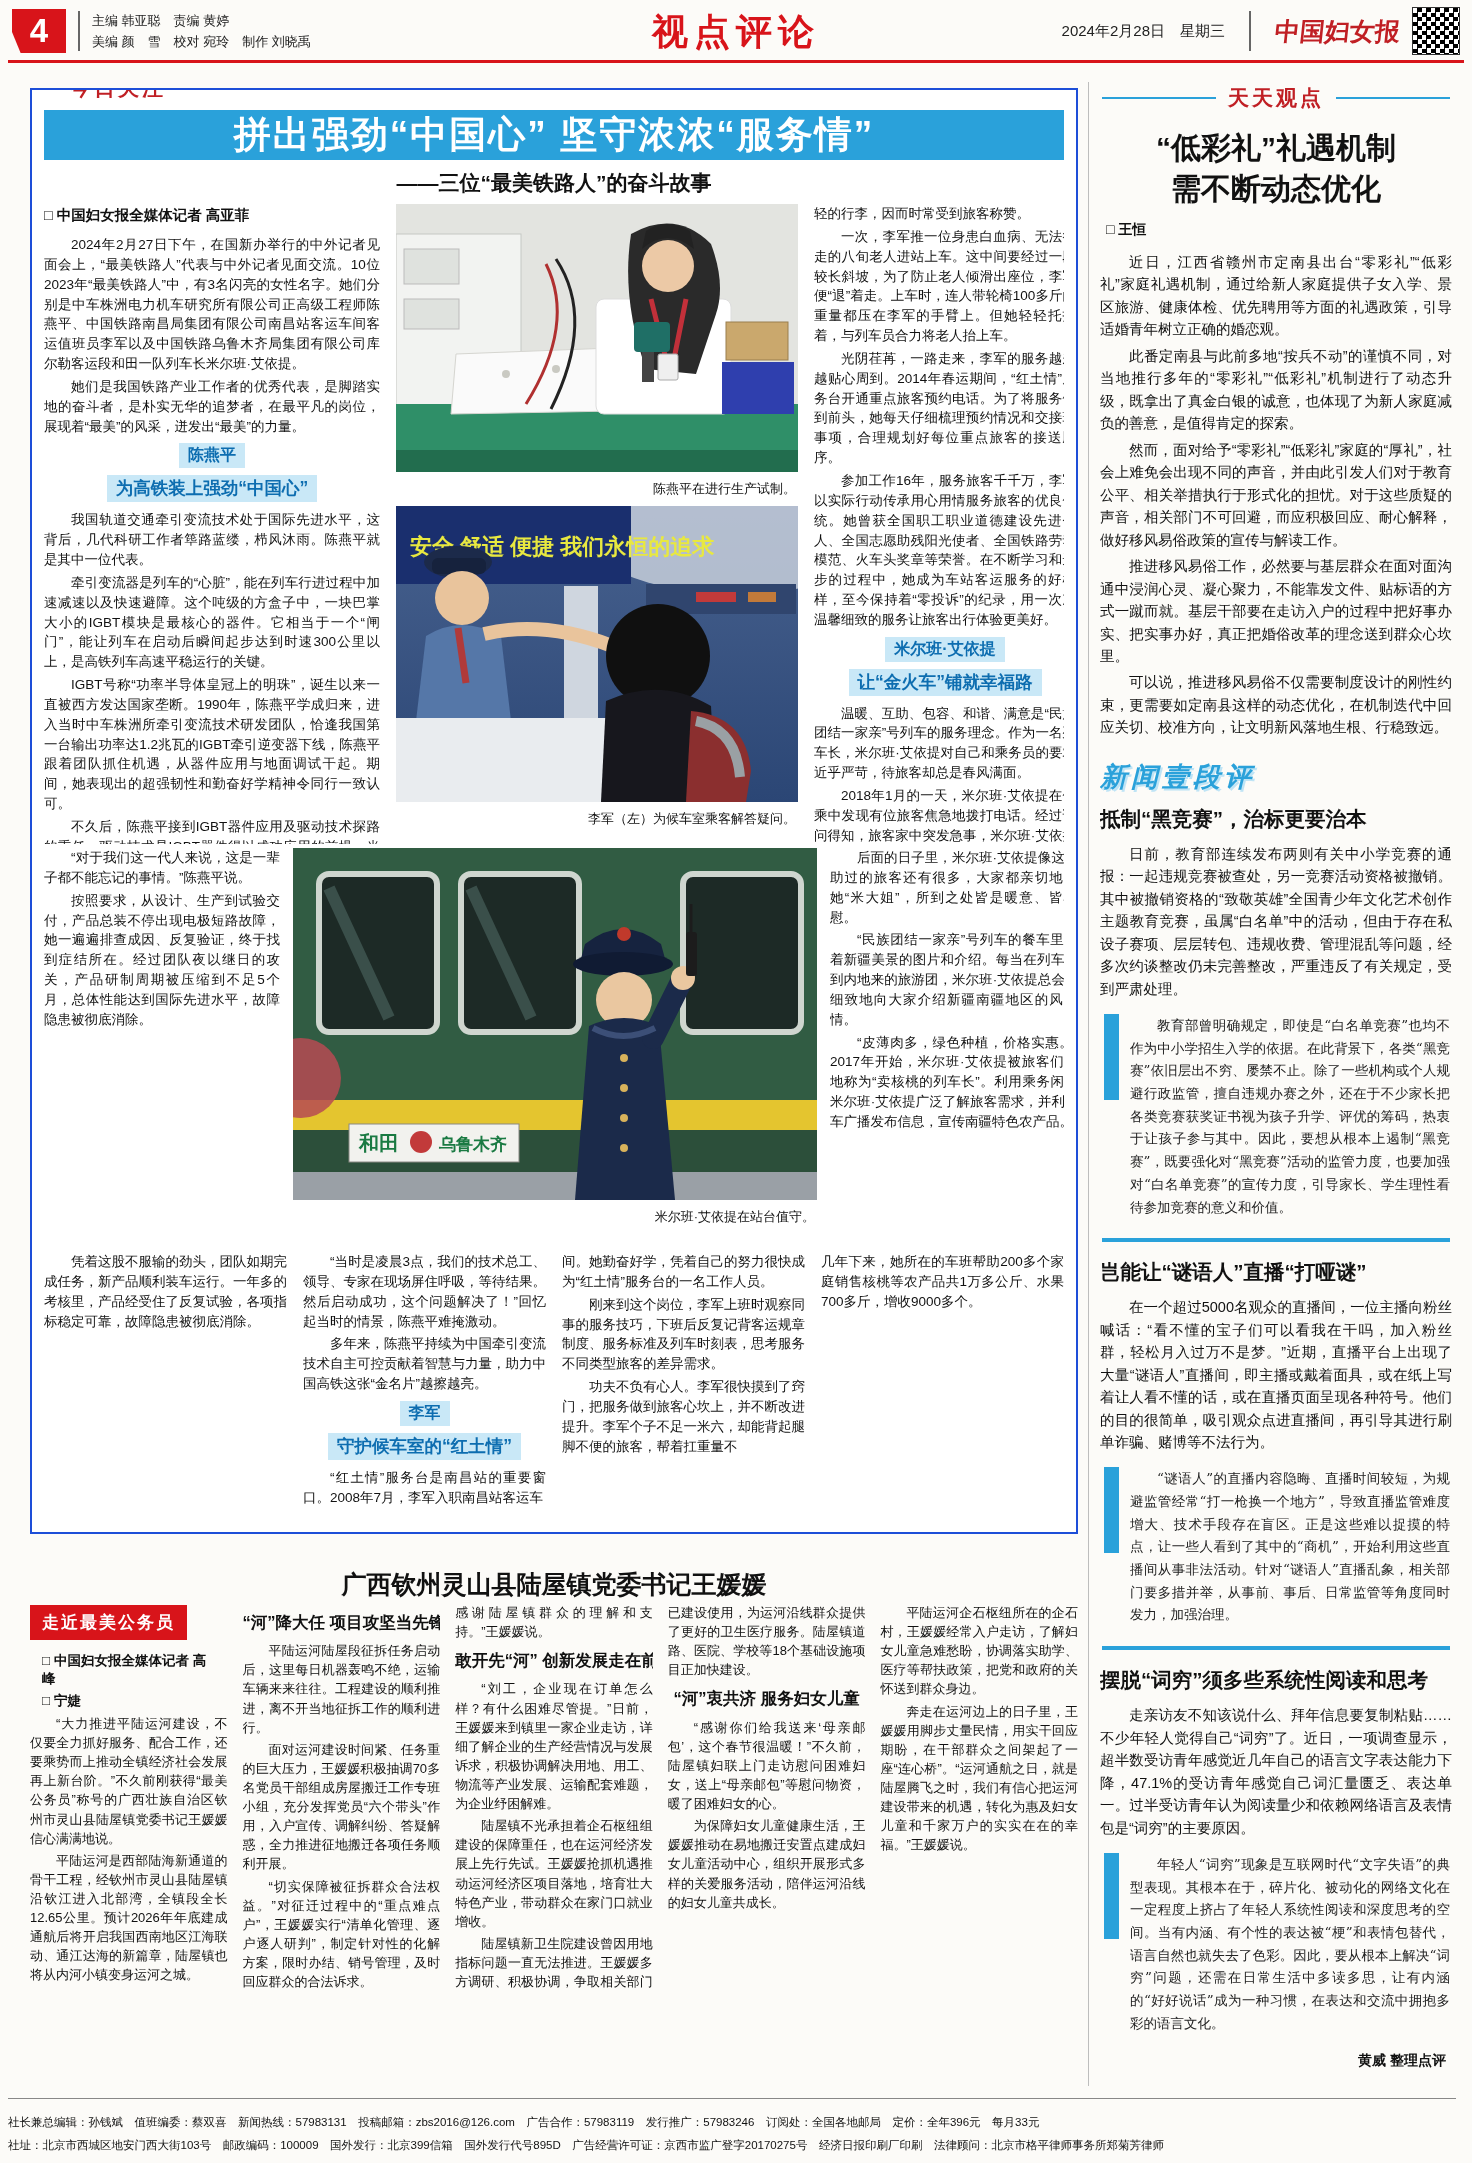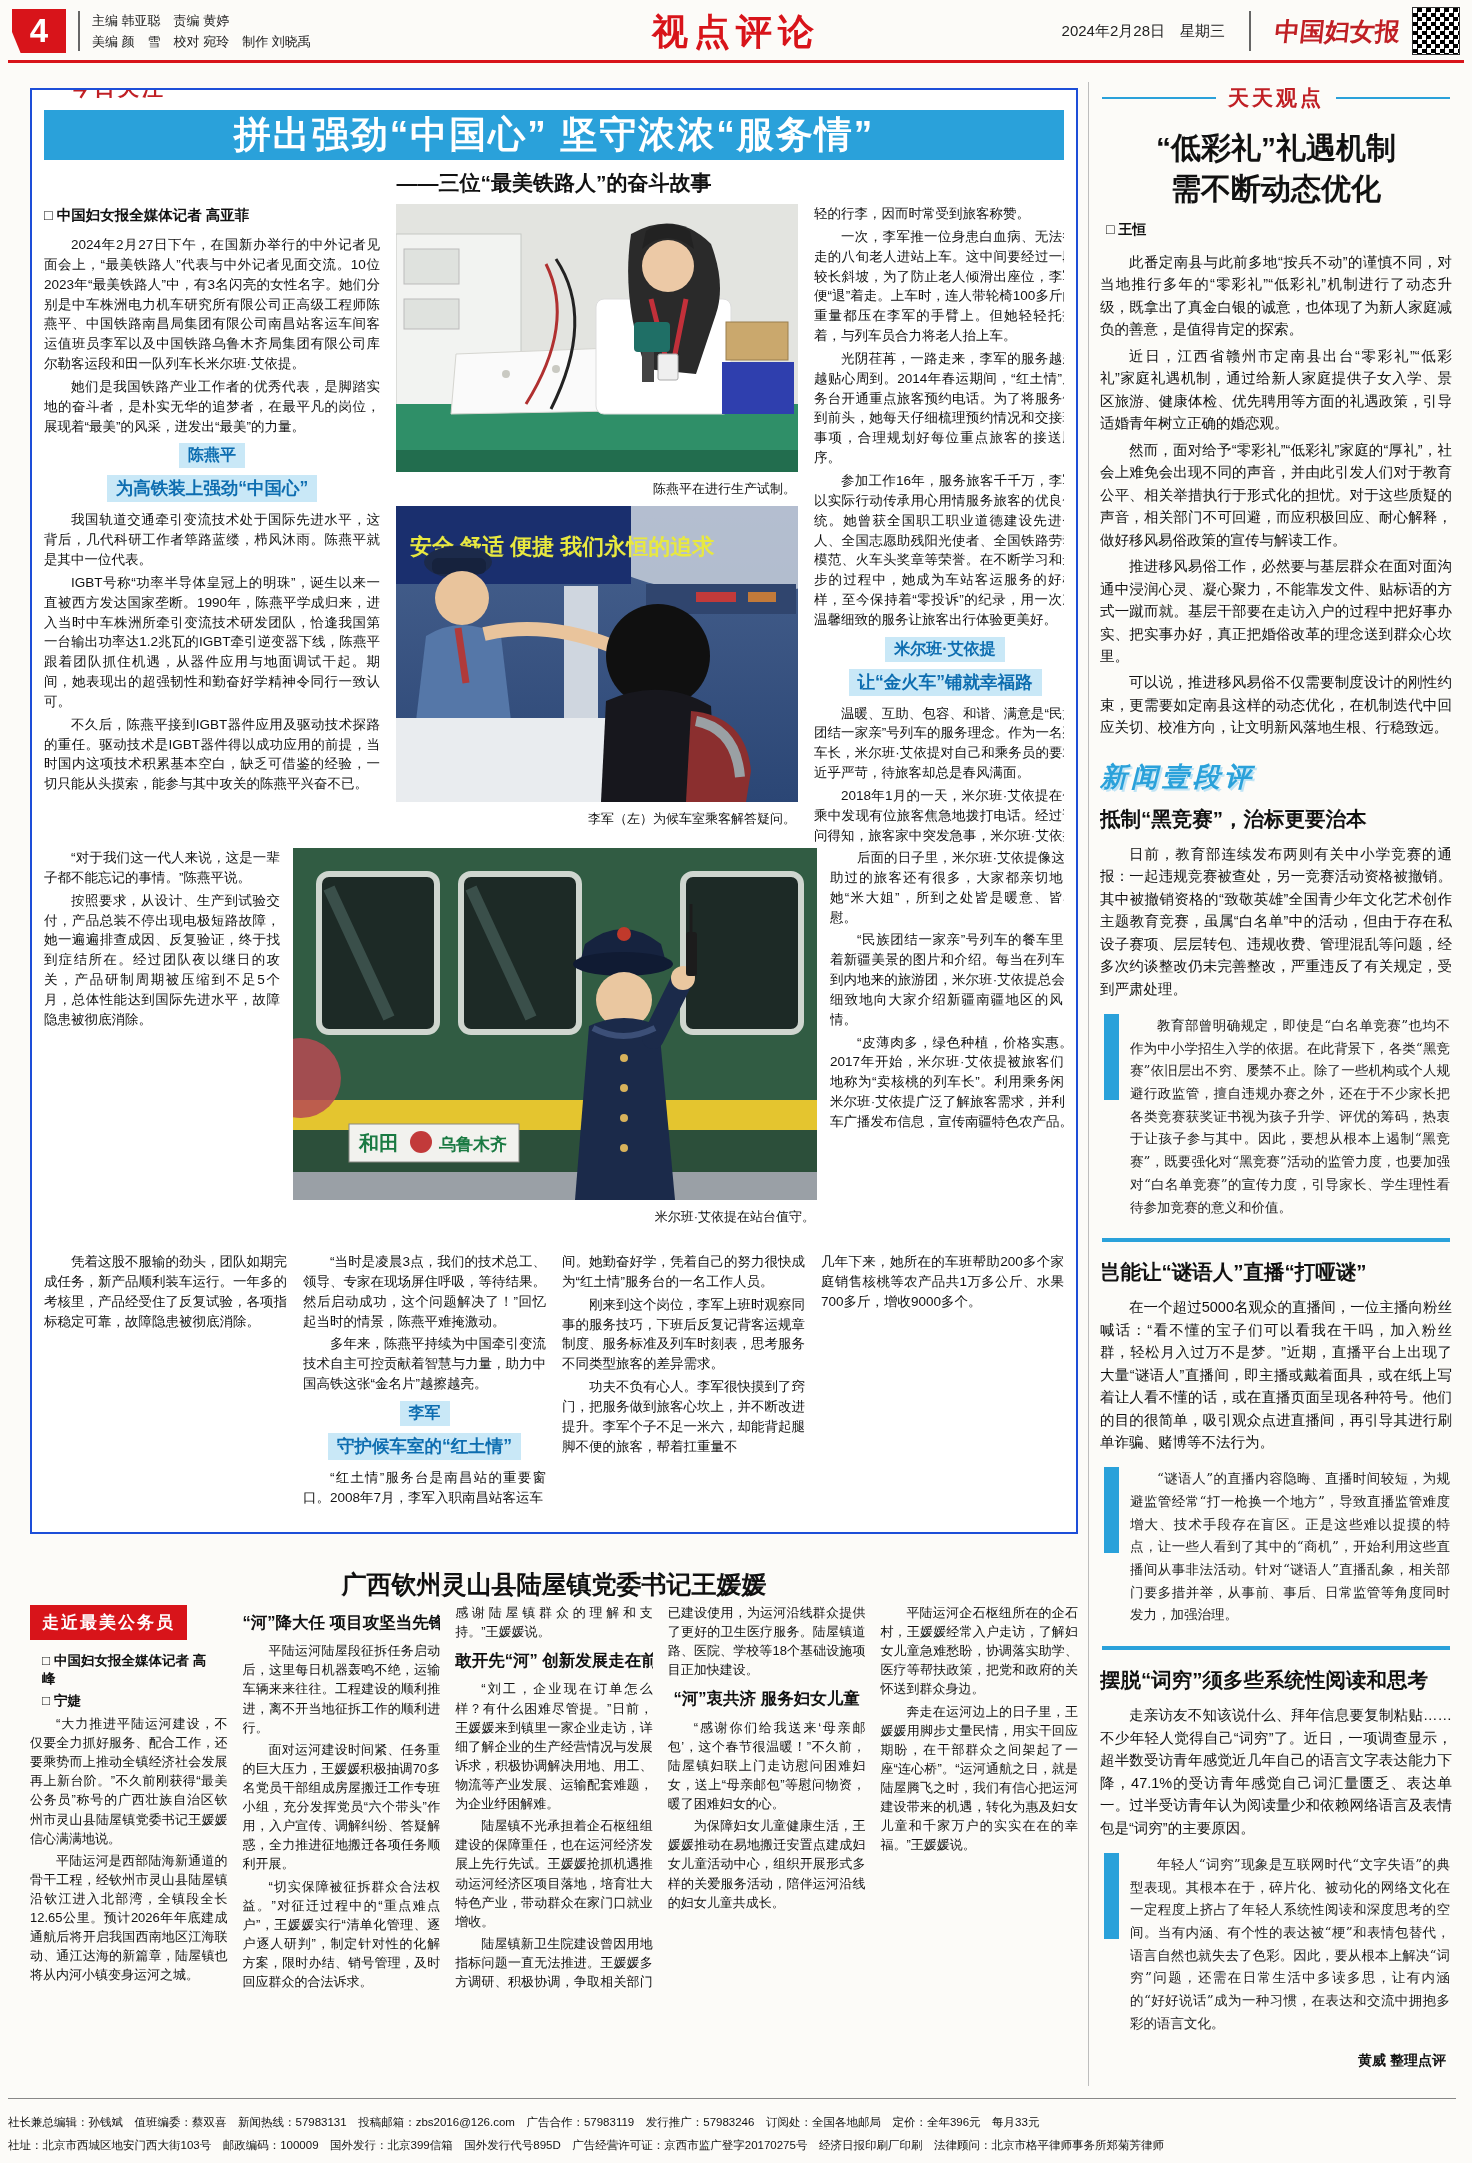--- a/index.html
+++ b/index.html
@@ -100,20 +100,21 @@
 
   <div class="r1">
     <div class="col">
       <div class="byline">□ 中国妇女报全媒体记者 高亚菲</div>
       <div>
           <p class="para">2024年2月27日下午，在国新办举行的中外记者见面会上，“最美铁路人”代表与中外记者见面交流。10位2023年“最美铁路人”中，有3名闪亮的女性名字。她们分别是中车株洲电力机车研究所有限公司正高级工程师陈燕平、中国铁路南昌局集团有限公司南昌站客运车间客运值班员李军以及中国铁路乌鲁木齐局集团有限公司库尔勒客运段和田一队列车长米尔班·艾依提。</p>
           <p class="para">她们是我国铁路产业工作者的优秀代表，是脚踏实地的奋斗者，是朴实无华的追梦者，在最平凡的岗位，展现着“最美”的风采，迸发出“最美”的力量。</p>
           <div class="sub-name">陈燕平</div>
           <div class="sub-title">为高铁装上强劲“中国心”</div>
           <p class="para">我国轨道交通牵引变流技术处于国际先进水平，这背后，几代科研工作者筚路蓝缕，栉风沐雨。陈燕平就是其中一位代表。</p>
+          <p class="para">牵引变流器是列车的“心脏”，能在列车行进过程中加速减速以及快速避障。这个吨级的方盒子中，一块巴掌大小的IGBT模块是最核心的器件。它相当于一个“闸门”，能让列车在启动后瞬间起步达到时速300公里以上，是高铁列车高速平稳运行的关键。</p>
           <p class="para">IGBT号称“功率半导体皇冠上的明珠”，诞生以来一直被西方发达国家垄断。1990年，陈燕平学成归来，进入当时中车株洲所牵引变流技术研发团队，恰逢我国第一台输出功率达1.2兆瓦的IGBT牵引逆变器下线，陈燕平跟着团队抓住机遇，从器件应用与地面调试干起。期间，她表现出的超强韧性和勤奋好学精神令同行一致认可。</p>
           <p class="para">不久后，陈燕平接到IGBT器件应用及驱动技术探路的重任。驱动技术是IGBT器件得以成功应用的前提，当时国内这项技术积累基本空白，缺乏可借鉴的经验，一切只能从头摸索，能参与其中攻关的陈燕平兴奋不已。</p>
         </div>
     </div>
     <div class="col">
       <figure>
         <svg width="402" height="268" viewBox="0 0 402 268">
           <rect width="402" height="268" fill="#e3e4e0"></rect>
           <rect x="0" y="30" width="125" height="180" fill="#f2f3f1" stroke="#c5c8c4"></rect>
           <rect x="8" y="45" width="55" height="35" fill="#dfe2de" stroke="#bbb"></rect>
@@ -262,22 +263,22 @@
 <div class="sidebar">
   <div class="badge-row">
     <span class="badge-text">天天观点</span>
   </div>
   <div class="sb-headline">
     <div>“低彩礼”礼遇机制</div>
     <div>需不断动态优化</div>
   </div>
   <div class="sb-byline">□ 王恒</div>
   <div>
+      <p class="sb-para">近日，江西省赣州市定南县出台“零彩礼”“低彩礼”家庭礼遇机制，通过给新人家庭提供子女入学、景区旅游、健康体检、优先聘用等方面的礼遇政策，引导适婚青年树立正确的婚恋观。</p>
       <p class="sb-para">此番定南县与此前多地“按兵不动”的谨慎不同，对当地推行多年的“零彩礼”“低彩礼”机制进行了动态升级，既拿出了真金白银的诚意，也体现了为新人家庭减负的善意，是值得肯定的探索。</p>
-      <p class="sb-para">近日，江西省赣州市定南县出台“零彩礼”“低彩礼”家庭礼遇机制，通过给新人家庭提供子女入学、景区旅游、健康体检、优先聘用等方面的礼遇政策，引导适婚青年树立正确的婚恋观。</p>
       <p class="sb-para">然而，面对给予“零彩礼”“低彩礼”家庭的“厚礼”，社会上难免会出现不同的声音，并由此引发人们对于教育公平、相关举措执行于形式化的担忧。对于这些质疑的声音，相关部门不可回避，而应积极回应、耐心解释，做好移风易俗政策的宣传与解读工作。</p>
       <p class="sb-para">推进移风易俗工作，必然要与基层群众在面对面沟通中浸润心灵、凝心聚力，不能靠发文件、贴标语的方式一蹴而就。基层干部要在走访入户的过程中把好事办实、把实事办好，真正把婚俗改革的理念送到群众心坎里。</p>
       <p class="sb-para">可以说，推进移风易俗不仅需要制度设计的刚性约束，更需要如定南县这样的动态优化，在机制迭代中回应关切、校准方向，让文明新风落地生根、行稳致远。</p>
     </div>
 
   <div class="sb-logo">新闻壹段评</div>
 
   <div>
     <div class="sb-title">抵制“黑竞赛”，治标更要治本</div>
     <p class="sb-para">日前，教育部连续发布两则有关中小学竞赛的通报：一起违规竞赛被查处，另一竞赛活动资格被撤销。其中被撤销资格的“致敬英雄”全国青少年文化艺术创作主题教育竞赛，虽属“白名单”中的活动，但由于存在私设子赛项、层层转包、违规收费、管理混乱等问题，经多次约谈整改仍未完善整改，严重违反了有关规定，受到严肃处理。</p>

